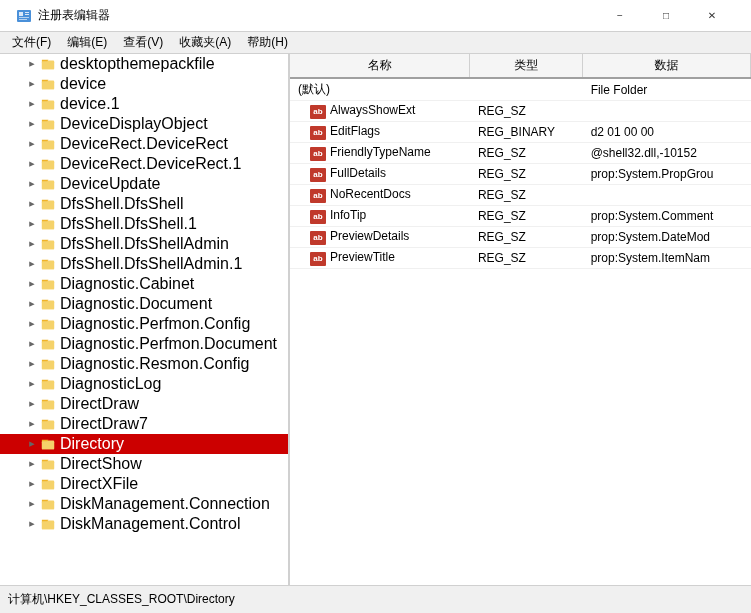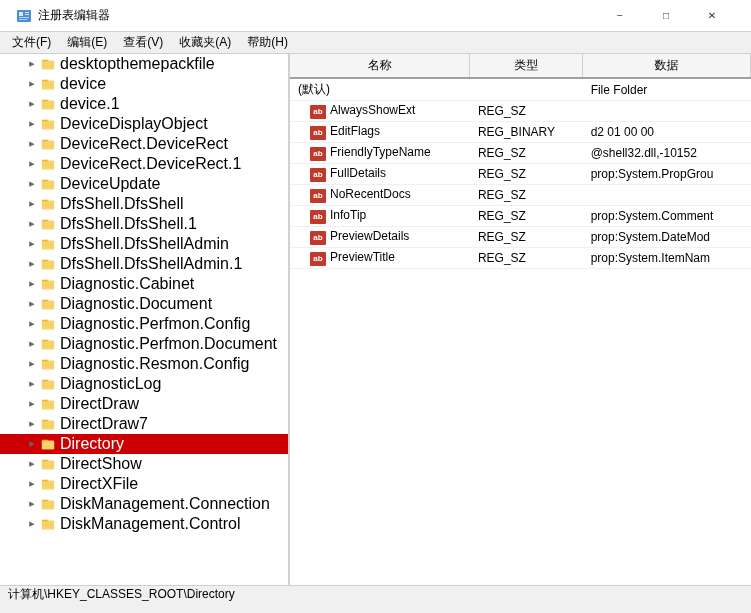--- a/index.html
+++ b/index.html
@@ -197,20 +197,21 @@
       margin-left: 12px;
     }
     .type-icon.ab { background: #c0392b; }
 
     
     .status-bar {
       height: 28px;
       background: #f0f0f0;
       border-top: 1px solid #d0d0d0;
       display: flex;
+      align-items: center;
       padding: 0 8px;
       font-size: 12px;
       color: #000;
     }
   </style>
 </head>
 <body>
 
 <div class="title-bar">
   <div class="title-bar-icon">

